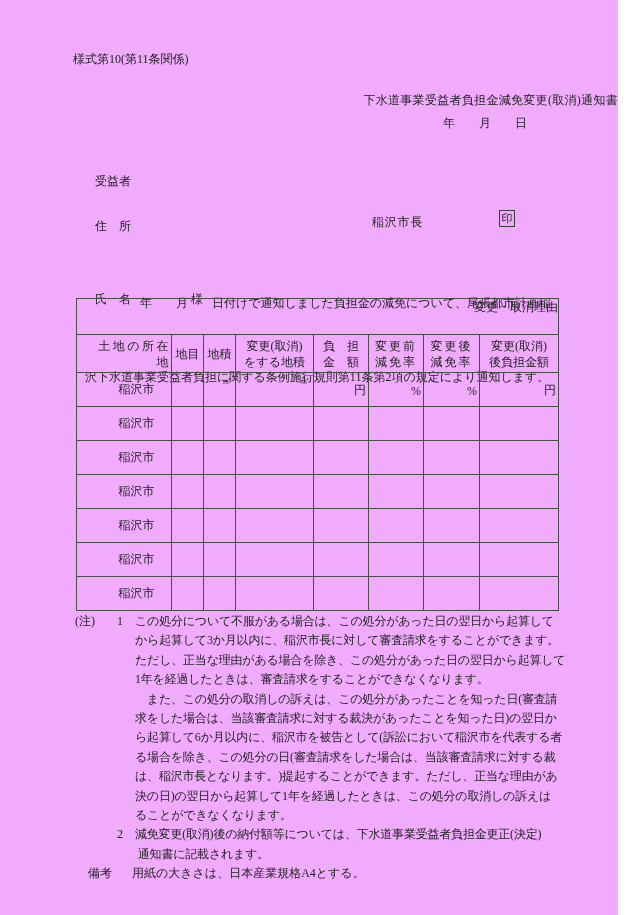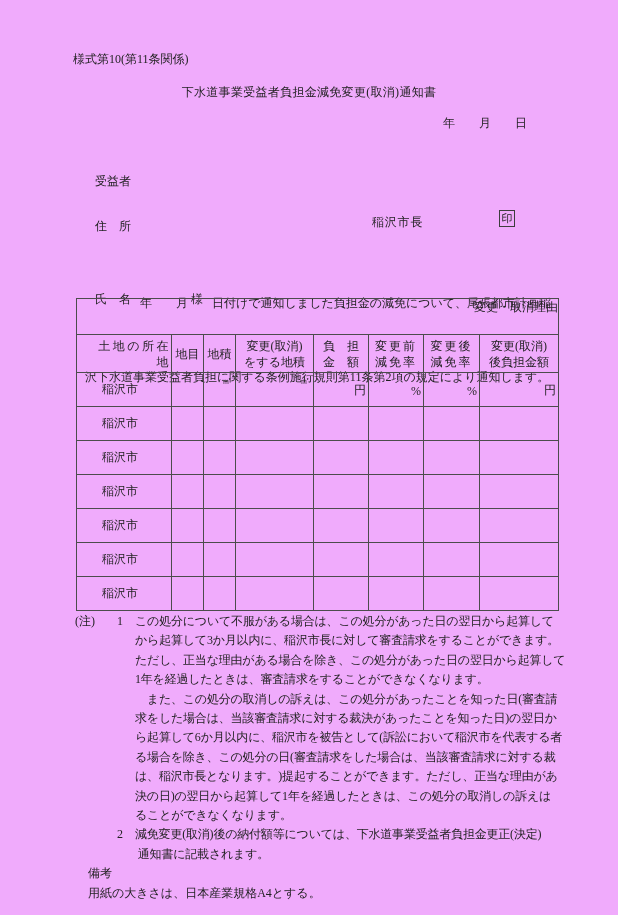--- a/index.html
+++ b/index.html
@@ -9,21 +9,21 @@
     width:618px; height:915px;
     background:#f0abfc;
     color:#1f1f1f;
     font-family:Liberation Serif, serif;
     font-size:12px;
     overflow:hidden;
   }
   .abs { position:absolute; white-space:pre; }
 
   .form-number { left:73px; top:51px; }
-  .doc-title { left:0; right:0; top:84px; text-align:center; letter-spacing:0.3px; }
+  .doc-title { left:0; right:0; top:92px; text-align:right; letter-spacing:0.3px; }
   .date-line { left:443px; top:115px; }
 
   .addressee { left:95px; top:144px; line-height:15px; }
   .addressee .name-line { margin-top:28px; }
   .addressee .sama { display:inline-block; margin-left:60px; }
 
   .issuer-name { left:372px; top:214px; letter-spacing:0.8px; }
   .seal-box {
     left:499px; top:210px;
     width:16px; height:17px;
@@ -42,30 +42,30 @@
   .burden th, .burden td {
     border:1px solid #4c4c4c;
     font-weight:normal; font-size:12px; color:#1f1f1f;
     padding:0; overflow:hidden;
   }
   .reason-cell { height:36px; vertical-align:top; text-align:right; padding:4px 0 0 7px; }
   .head-row th { height:38px; text-align:center; vertical-align:middle; line-height:16px; }
   th.th-loc { text-align:right; padding-left:7px; letter-spacing:2.5px; }
   th.ls2 { letter-spacing:2px; }
   .data-row td { height:34px; position:relative; }
-  .data-row td.loc { text-align:left; vertical-align:middle; padding-left:25px; }
+  .data-row td.loc { text-align:center; vertical-align:middle; padding-left:25px; }
   .unit-top { position:absolute; top:1px; right:3px; font-size:10px; }
   .unit-bot { position:absolute; bottom:7px; right:2px; font-size:12px; }
 
   .notes { left:75px; top:612px; line-height:19.4px; }
   .note-row { display:flex; align-items:flex-start; }
   .note-label { width:42px; flex:0 0 42px; }
   .note-num { width:18px; flex:0 0 18px; }
   .note-lines div { white-space:pre; letter-spacing:-0.2px; }
-  .remark-row { margin-left:13px; display:flex;flex-direction:column; }
+  .remark-row { margin-left:13px; display:flex; }
   .remark-label { margin-right:20px; }
 </style>
 </head>
 <body>
 
 <div class="page">
 
   <div class="abs form-number">様式第10(第11条関係)</div>
 
   <div class="abs doc-title">下水道事業受益者負担金減免変更(取消)通知書</div>

